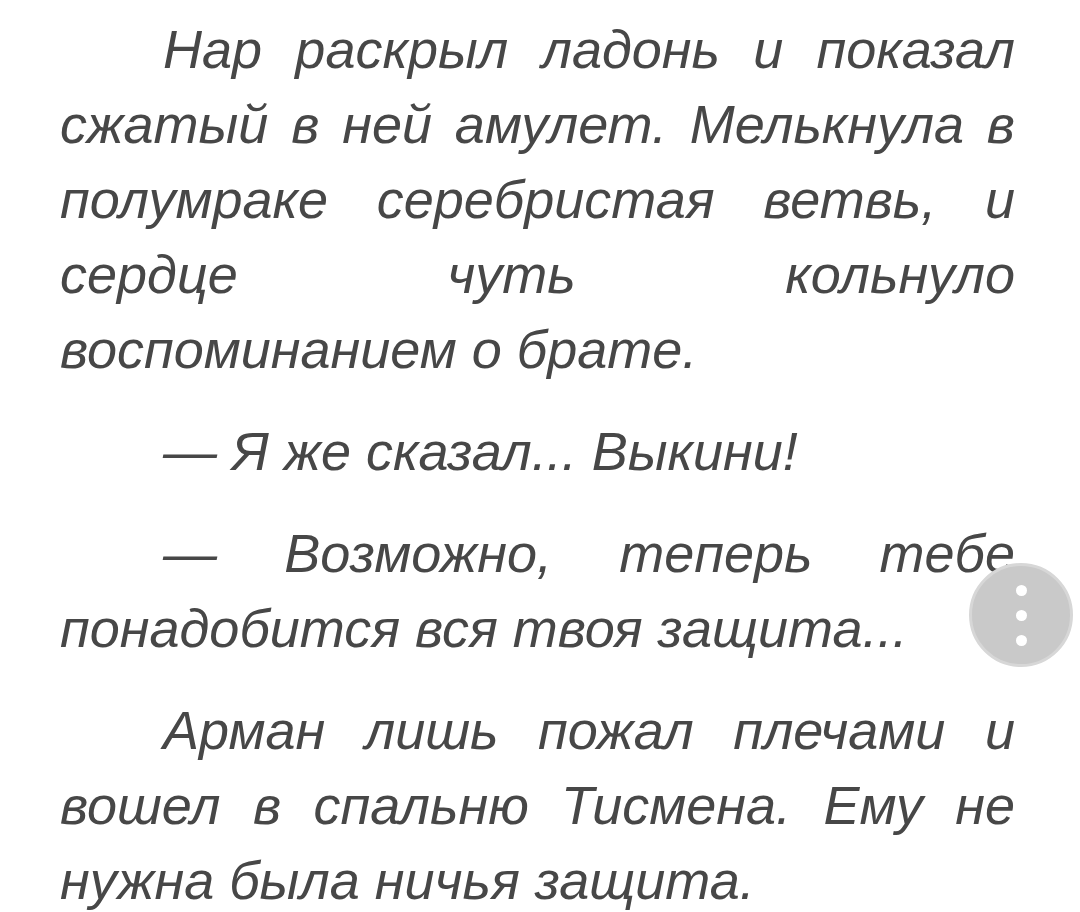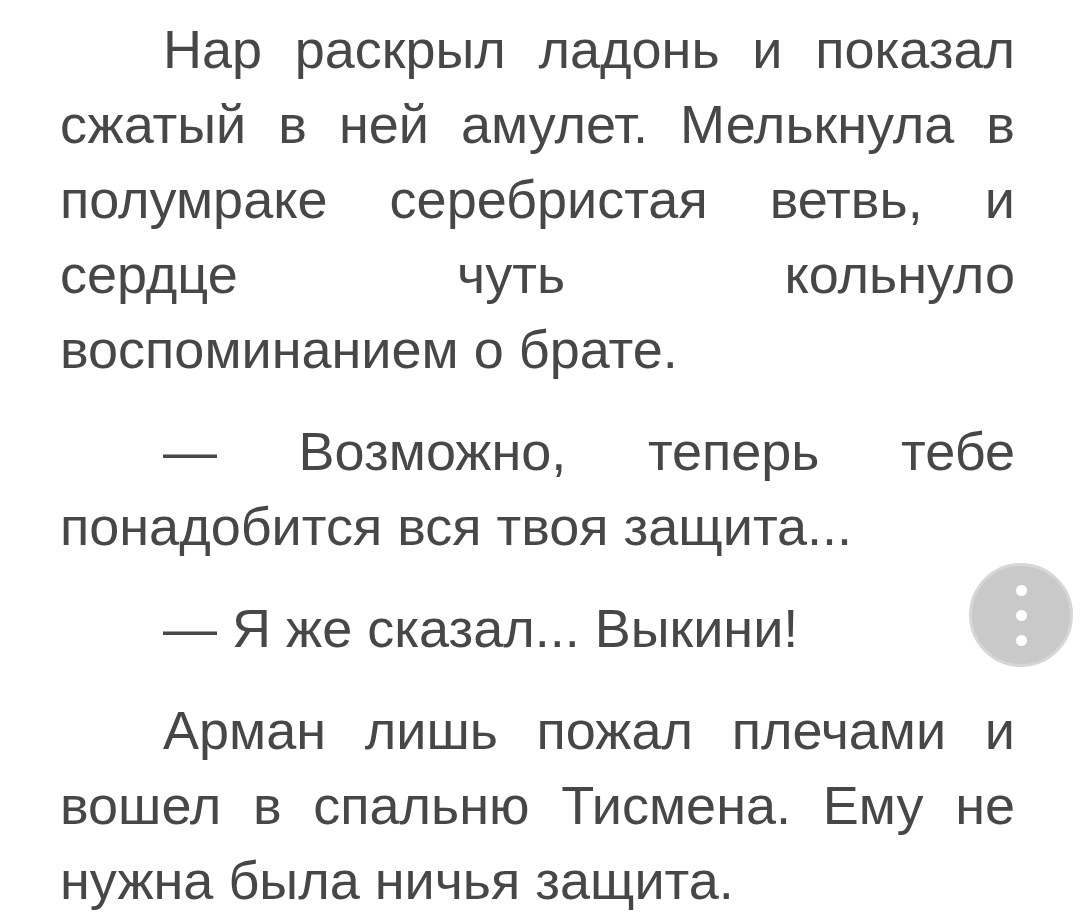--- a/index.html
+++ b/index.html
@@ -20,20 +20,21 @@
     left: 60px;
     width: 955px;
     color: #474747;
     font-size: 54px;
     line-height: 75px;
     text-align: justify;
   }
   .reader-page p {
     margin: 0 0 27px 0;
     text-indent: 103px;
+    font-style: italic;
   }
   .fab {
     position: absolute;
     left: 969px;
     top: 563px;
     width: 104px;
     height: 104px;
     box-sizing: border-box;
     border-radius: 50%;
     background: #c9c9c9;
@@ -56,22 +57,22 @@
     height: 11px;
     border-radius: 50%;
     background: #ffffff;
   }
 </style>
 </head>
 <body>
 
 <div class="reader-page">
   <p>Нар раскрыл ладонь и показал сжатый в ней амулет. Мелькнула в полумраке серебристая ветвь, и сердце чуть кольнуло воспоминанием о брате.</p>
+  <p>— Я же сказал... Выкини!</p>
   <p>— Возможно, теперь тебе понадобится вся твоя защита...</p>
-  <p>— Я же сказал... Выкини!</p>
   <p>Арман лишь пожал плечами и вошел в спальню Тисмена. Ему не нужна была ничья защита.</p>
 </div>
 
 <button class="fab">
   <span class="kebab">
     <span class="dot"></span>
     <span class="dot"></span>
     <span class="dot"></span>
   </span>
 </button>

